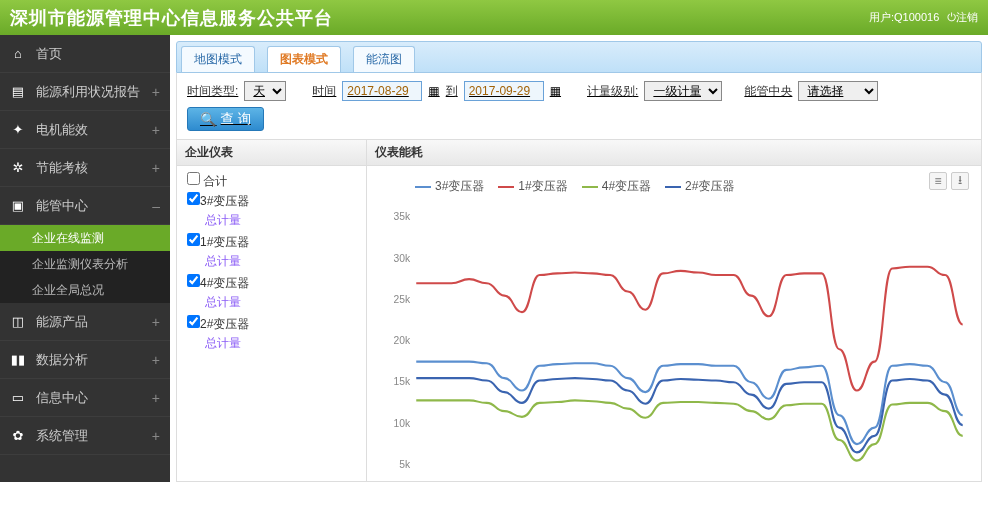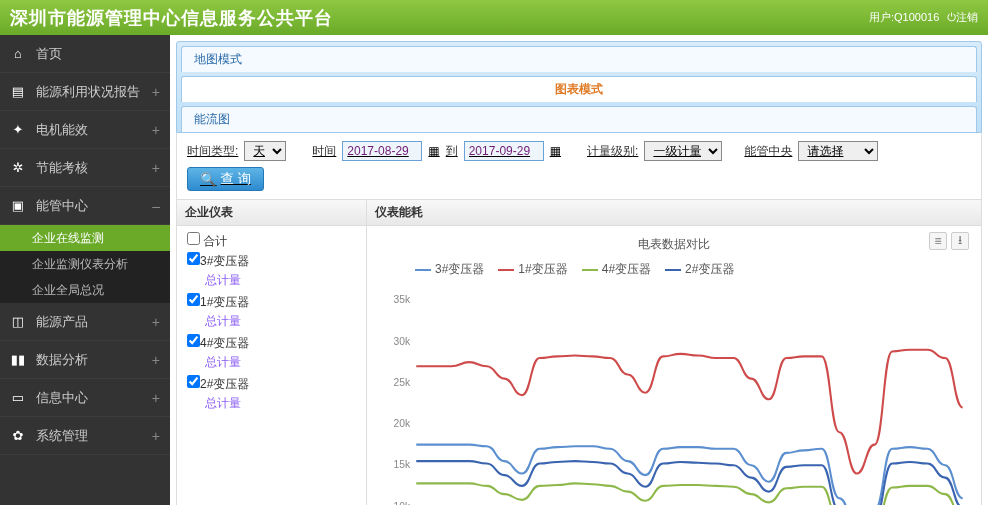--- a/index.html
+++ b/index.html
@@ -10,27 +10,27 @@
   .topbar .right a { color:#fff; text-decoration:none;}
   .main { display:flex; }
   .sidebar { background:#333; width:170px; color:#ccc; flex-shrink:0; }
   .sidebar .item { display:flex; align-items:center; height:38px; padding:0 10px; border-bottom:1px solid #3d3d3d; cursor:pointer; font-size:13px; }
   .sidebar .item .icon { width:16px; display:inline-flex; justify-content:center; margin-right:10px; color:#fff;}
   .sidebar .item .plus { margin-left:auto; color:#888; font-size:14px;}
   .sidebar .sub { background:#222; }
   .sidebar .sub .subitem { display:block; height:26px; line-height:26px; padding-left:32px; color:#bbb; font-size:12px; cursor:pointer;}
   .sidebar .sub .subitem.active { background:#6aaa28; color:#fff; }
   .content { flex:1; padding:6px 6px 0 6px; min-width:0;}
-  .tabs { background:linear-gradient(to bottom,#d8ecfb,#bfe0f8); border:1px solid #a0c8e8; border-radius:3px 3px 0 0; padding:4px 4px 0 4px; display:flex; gap:4px;flex-direction:column;}
+  .tabs { background:linear-gradient(to bottom,#d8ecfb,#bfe0f8); border:1px solid #a0c8e8; border-radius:3px 3px 0 0; padding:4px 4px 0 4px; display:flex; gap:12px;}
   .tab { background:#f4faff; border:1px solid #a0c8e8; border-bottom:none; padding:4px 12px; border-radius:3px 3px 0 0; color:#2a6aa8; cursor:pointer;}
   .tab.active { background:#fff; color:#e07c28; font-weight:bold;text-align:center;}
   .filterbar { border:1px solid #ddd; border-top:none; padding:8px 10px; display:flex; align-items:center; gap:6px; flex-wrap:wrap;text-decoration:underline;}
   .filterbar label { color:#333; }
   .filterbar select, .filterbar input[type=text] { border:1px solid #888; padding:1px 4px; height:20px; font-size:12px;}
-  .filterbar input.date { width:80px; color:#701a75; background:#eef6fc; border:1px solid #6aa2d8;}
+  .filterbar input.date { width:80px; color:#a16207; background:#eef6fc; border:1px solid #6aa2d8;}
   .btn-query { background:linear-gradient(to bottom,#5db4e6,#2e8bcf); color:#fff; border:1px solid #2578b8; border-radius:3px; padding:2px 12px; cursor:pointer; display:flex; align-items:center; gap:4px;}
   .panels { display:flex; border:1px solid #ddd; border-top:none;}
   .panel-left { width:190px; border-right:1px solid #ddd; }
   .panel-head { background:linear-gradient(to bottom,#f8f8f8,#e8e8e8); border-bottom:1px solid #ddd; padding:4px 8px; font-weight:bold; color:#333;}
   .panel-left .body { padding:6px 10px; }
   .panel-left .body .cb { display:block; margin-bottom:2px; color:#333;}
   .panel-left .body .sublabel { padding-left:18px; color:#8b5cf6; display:block; margin-bottom:4px;}
   .panel-right { flex:1; min-width:0;}
   .chartwrap { padding:6px 8px 0 8px; position:relative;}
   .chart-title { text-align:center; color:#555; font-size:12px; margin:4px 0 2px;}
@@ -149,21 +149,20 @@
           <label class="cb"><input type="checkbox" checked="" style=""><span>4#变压器</span></label>
           <span class="sublabel">总计量</span>
           <label class="cb"><input type="checkbox" checked="" style=""><span>2#变压器</span></label>
           <span class="sublabel">总计量</span>
         </div>
       </div>
 
       <div class="panel-right">
         <div class="panel-head">仪表能耗</div>
         <div class="chartwrap">
-          <div class="chart-title">电表数据对比</div>
           <div class="chart-icons">
             <span class="ico">≡</span>
             <span class="ico">⭳</span>
           </div>
           <div class="legend" id="legend">
               <span class="li">
                 <span class="sw" style="background:#5b8fcf"></span>
                 <span>3#变压器</span>
               </span>
               <span class="li">

